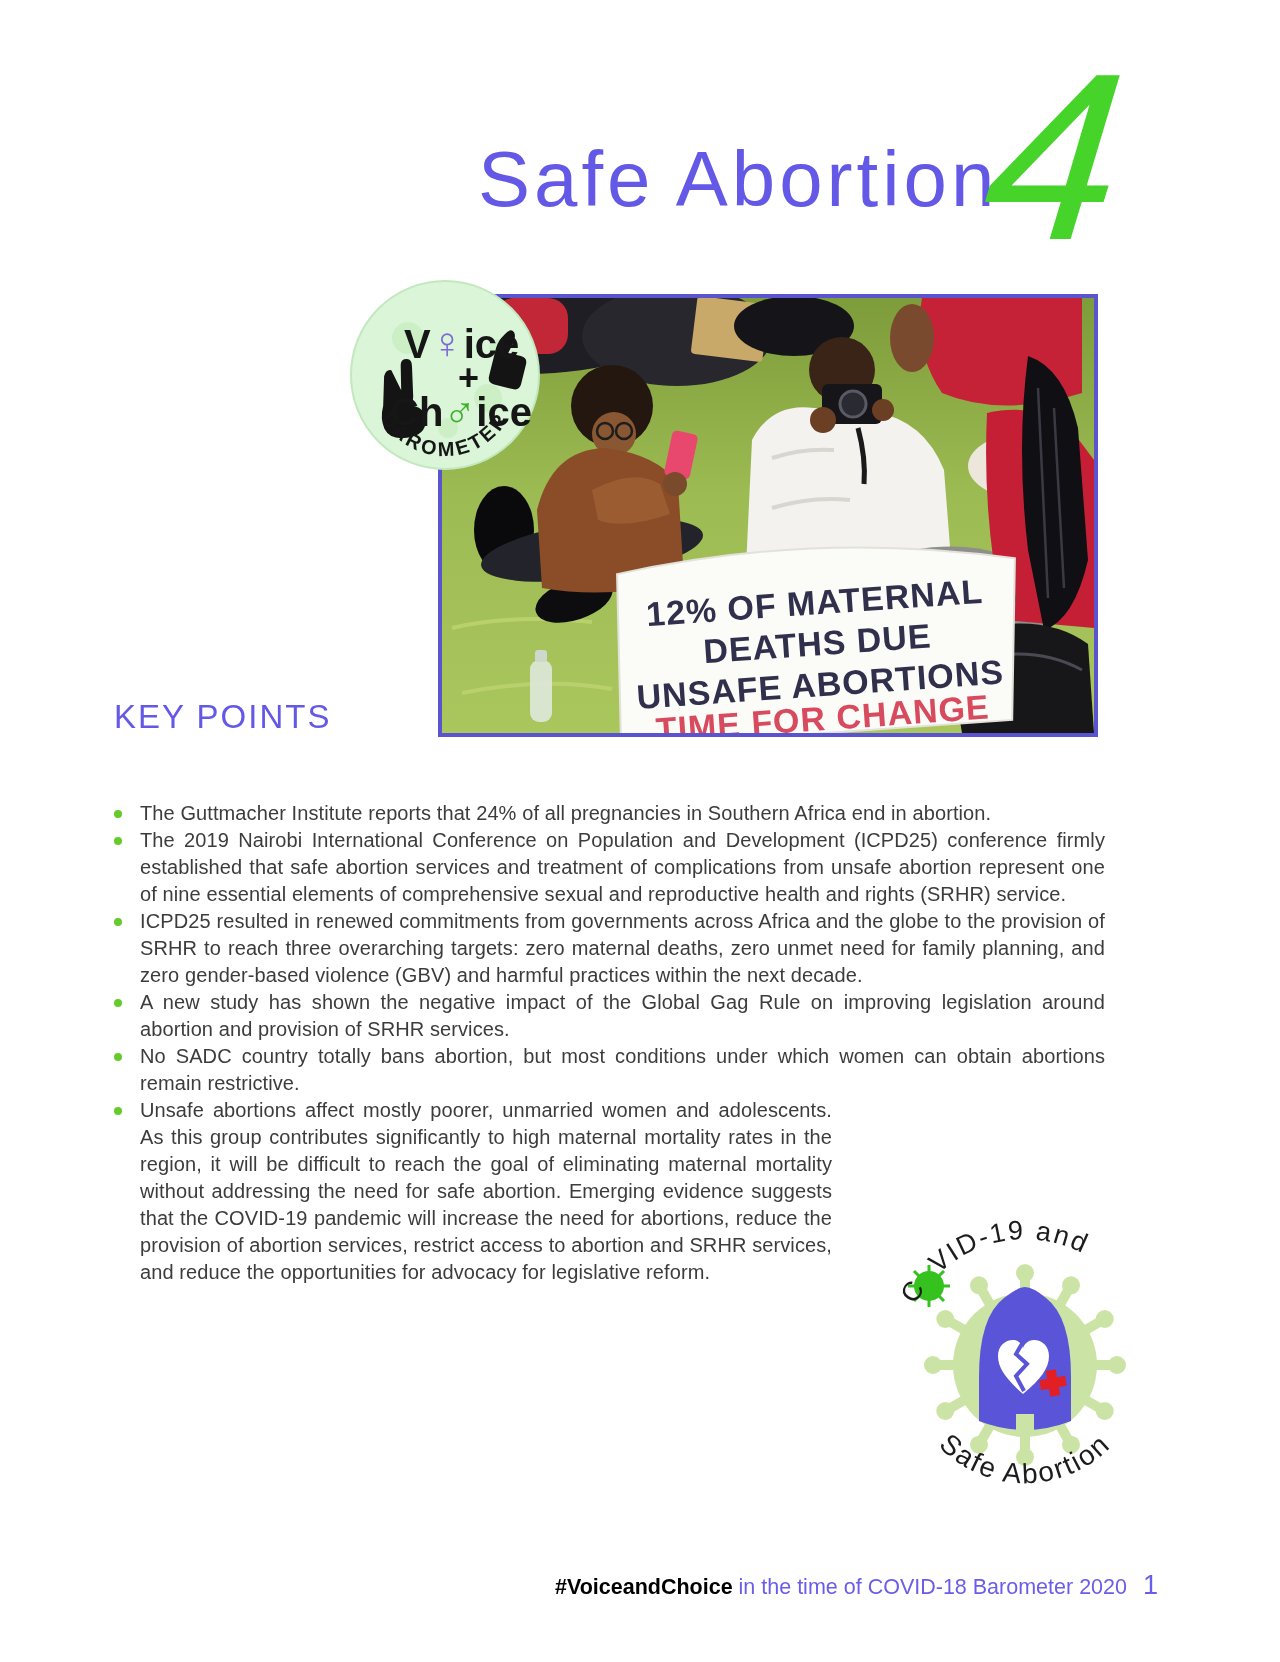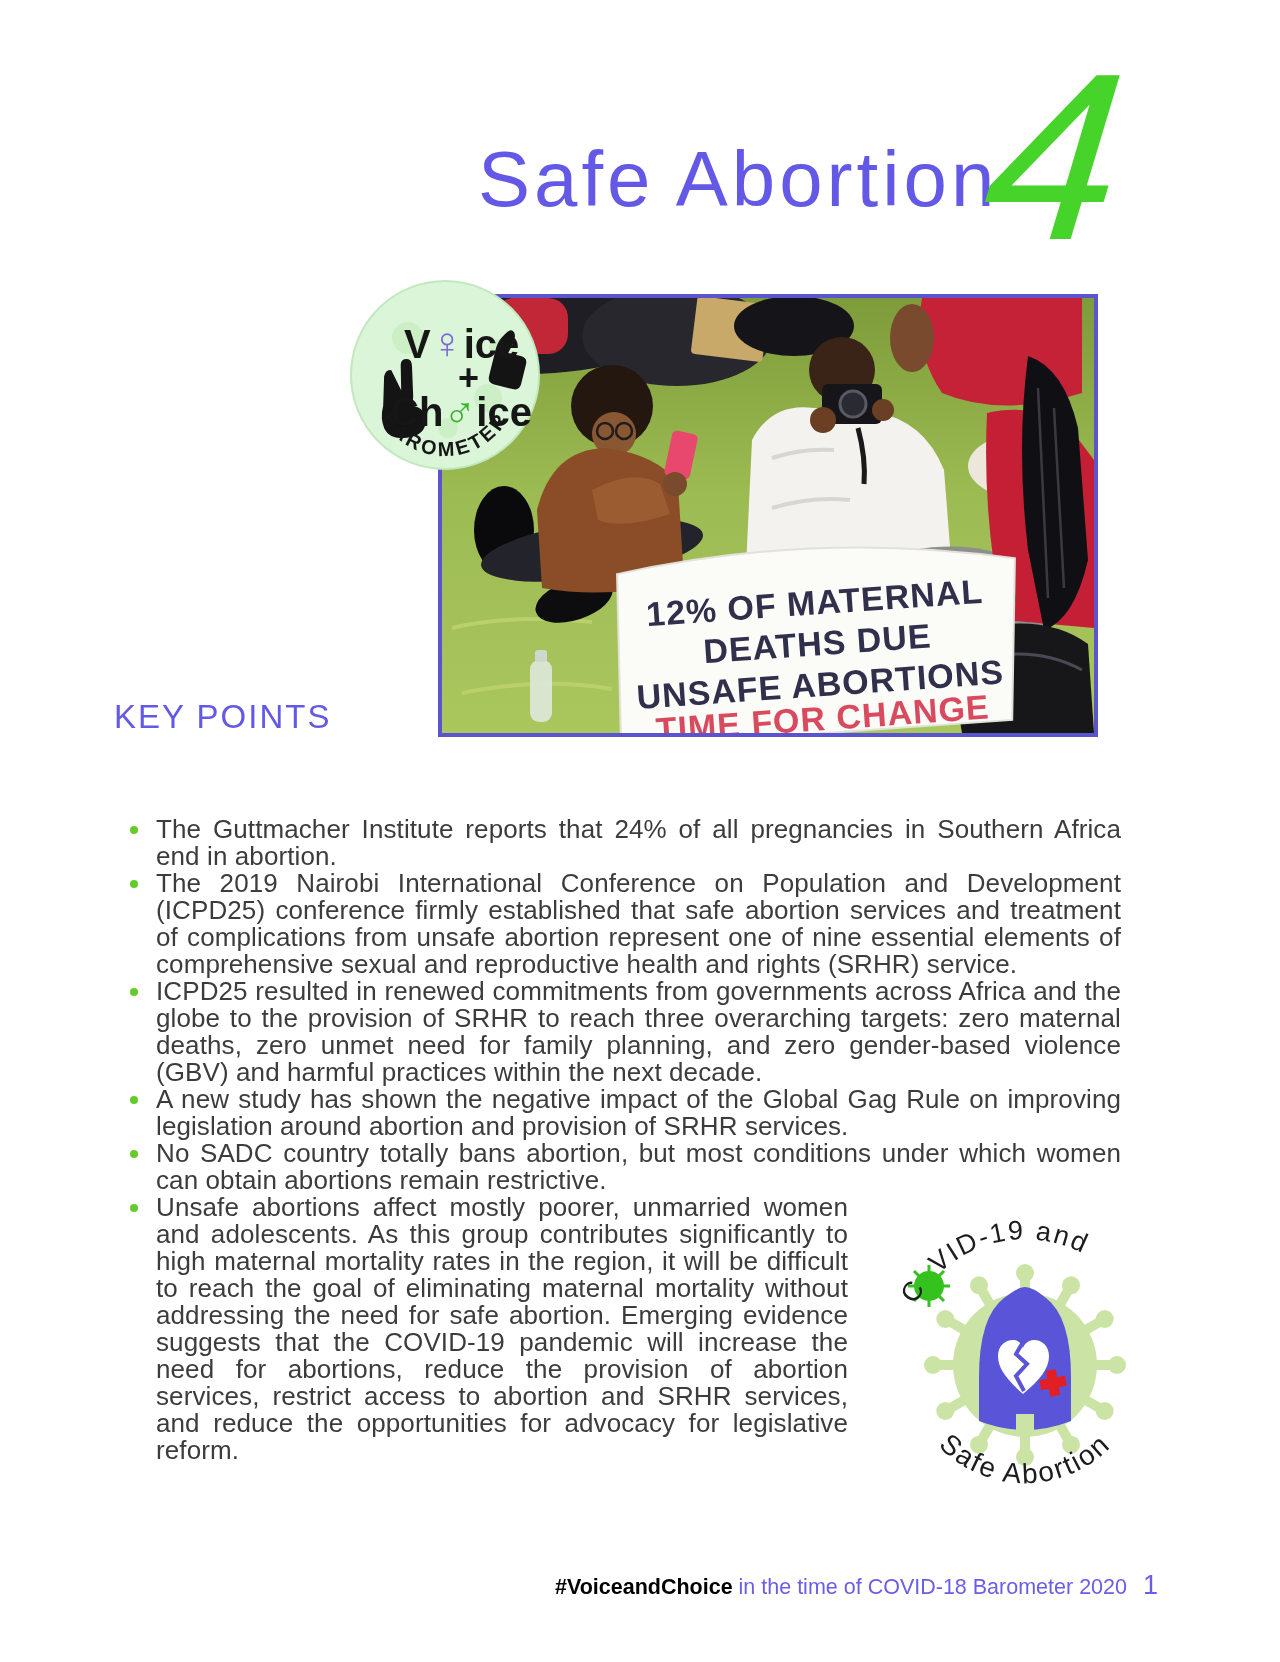--- a/index.html
+++ b/index.html
@@ -32,22 +32,22 @@
   
   .badge{position:absolute;left:348px;top:278px;width:194px;height:194px;}
   
   .section-heading{
     position:absolute;left:114px;top:698px;margin:0;
     font-size:33px;font-weight:400;letter-spacing:2px;
     color:#6459e6;
   }
   .key-points{
     position:absolute;left:112px;top:800px;width:993px;
-    margin:16px;padding:0;list-style:none;
-    font-size:26px;line-height:27px;color:#3c3c3c;
+    margin:0;padding:0;list-style:none;
+    font-size:20px;line-height:27px;color:#3c3c3c;
     letter-spacing:0.1px;
   }
   .key-points li{
     position:relative;padding-left:28px;margin:0;
     text-align:justify;
   }
   .key-points li::before{
     content:"";position:absolute;left:2px;top:10px;
     width:8px;height:8px;border-radius:50%;
     background:#63cc2a;

